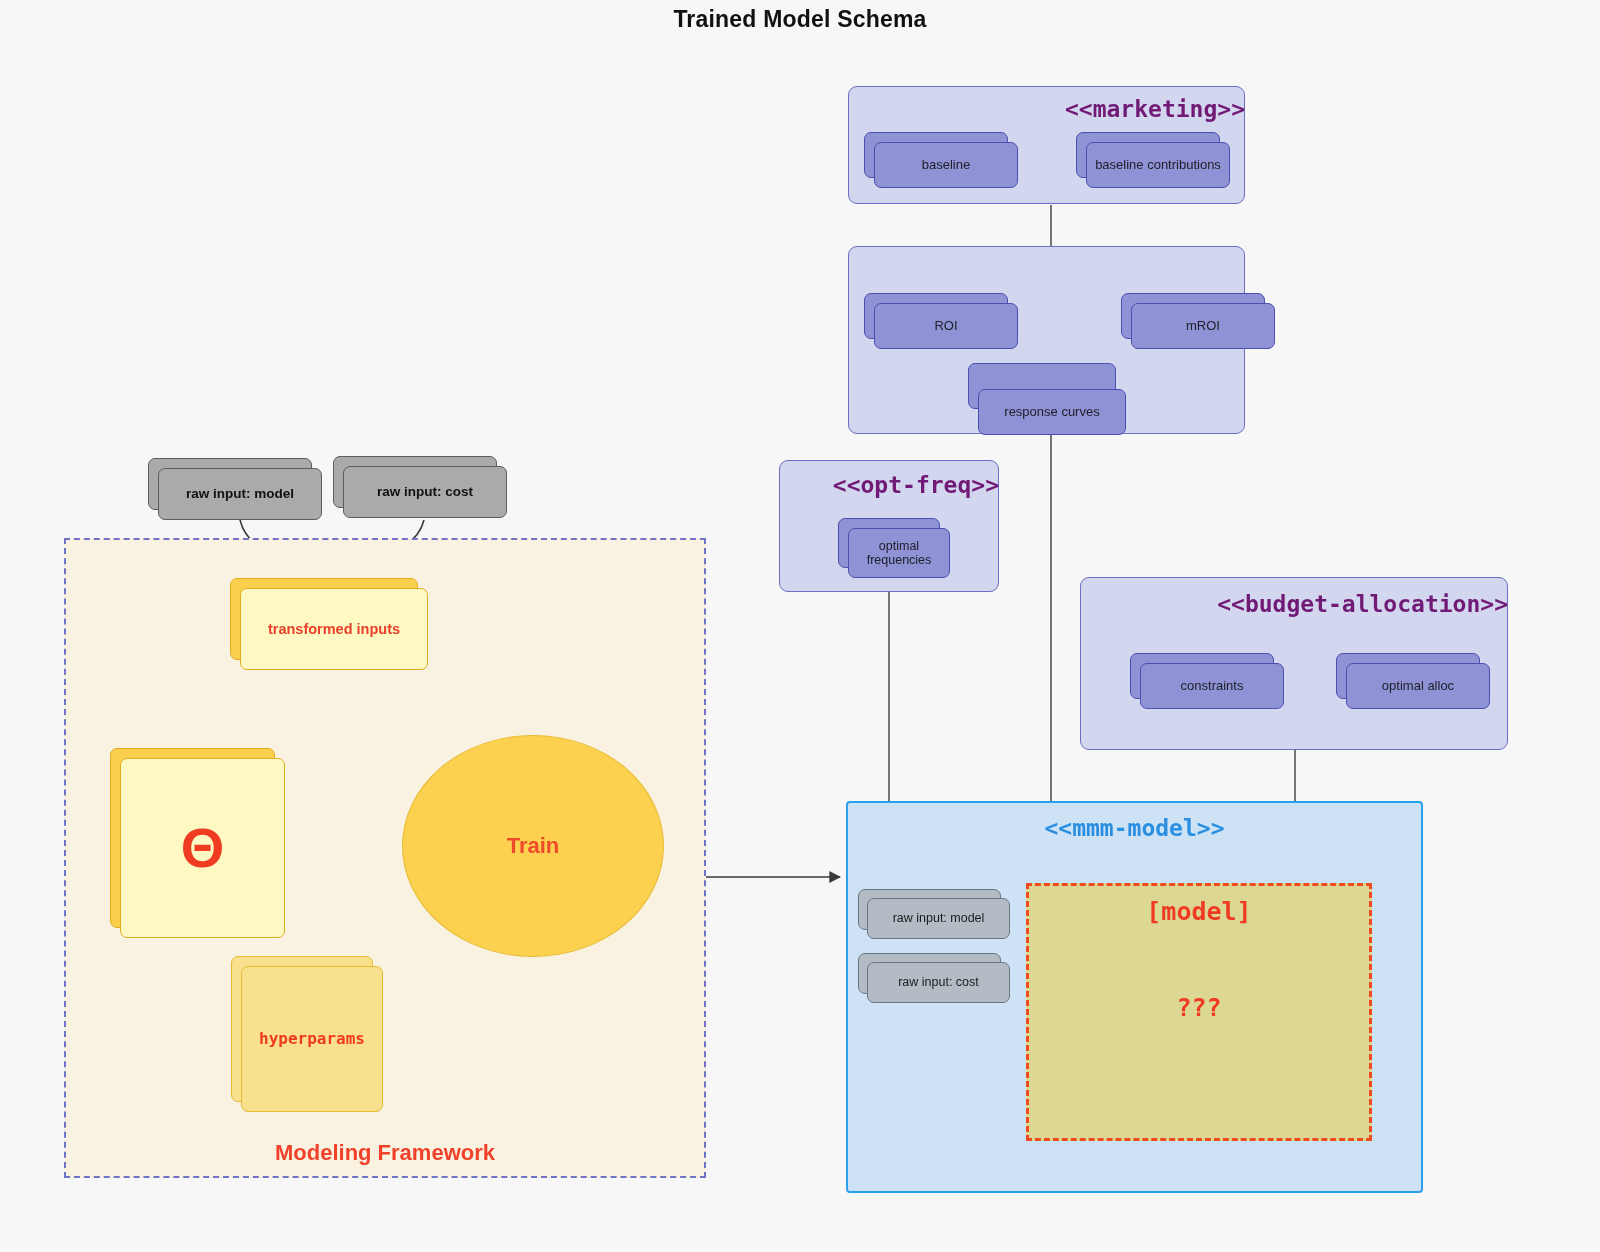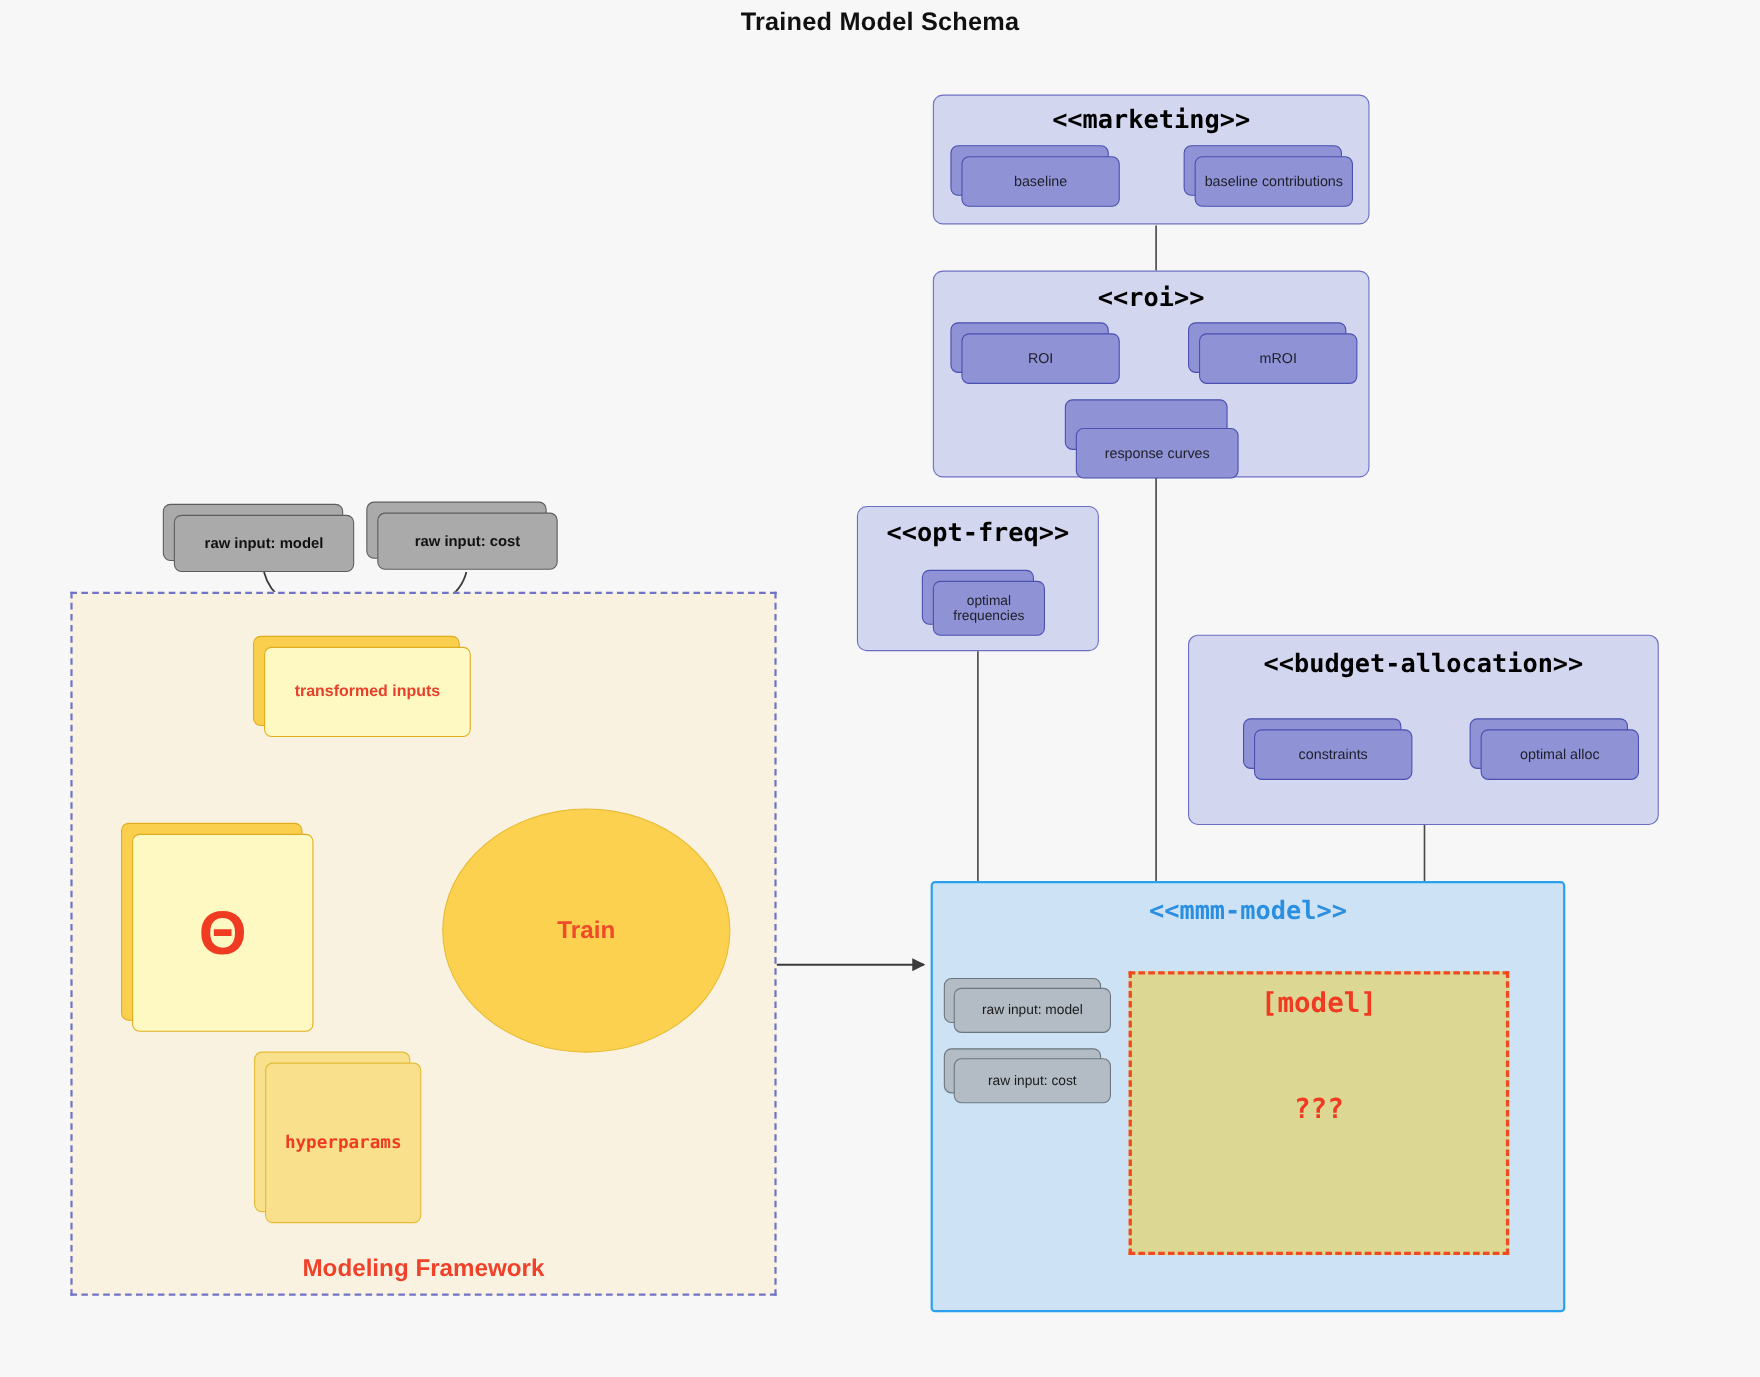--- a/index.html
+++ b/index.html
@@ -25,23 +25,23 @@
   
   .pkg{
     position:absolute;
     background:#d3d6ef;
     border:1.6px solid #6b6fc4;
     border-radius:9px;
     box-sizing:border-box;
   }
   .pkg-title{
     position:absolute;left:0;right:0;
-    text-align:center;
+    text-align:right;
     font-family:"DejaVu Sans Mono","Liberation Mono",monospace;
-    font-weight:bold;color:#000000;
+    font-weight:bold;color:#701a75;
     white-space:nowrap;
   }
 
   
   .pkg-blue{
     position:absolute;
     background:#cde2f5;
     border:2.4px solid #2aa0ee;
     border-radius:4px;
     box-sizing:border-box;
@@ -220,30 +220,29 @@
   </div>
 
   <div class="card node-purple" style="left:1076px;top:132px;width:154px;height:56px;">
     <div class="shadow" style="left:0;top:0;width:144px;height:46px;"></div>
     <div class="front" style="left:10px;top:10px;width:144px;height:46px;font-size:13px;">
       <span>baseline contributions</span>
     </div>
   </div>
 
   <div class="pkg" style="left:848px;top:246px;width:397px;height:188px;"></div>
-  <div class="pkg-title" style="left:848px;top:258px;width:397px;font-size:23px;">&lt;&lt;roi&gt;&gt;</div>
 
   <div class="card node-purple" style="left:864px;top:293px;width:154px;height:56px;">
     <div class="shadow" style="left:0;top:0;width:144px;height:46px;"></div>
     <div class="front" style="left:10px;top:10px;width:144px;height:46px;font-size:13px;">
       <span>ROI</span>
     </div>
   </div>
 
-  <div class="card node-purple" style="left:1080px;top:293px;width:154px;height:56px;">
+  <div class="card node-purple" style="left:1121px;top:293px;width:154px;height:56px;">
     <div class="shadow" style="left:0;top:0;width:144px;height:46px;"></div>
     <div class="front" style="left:10px;top:10px;width:144px;height:46px;font-size:13px;">
       <span>mROI</span>
     </div>
   </div>
 
   <div class="card node-purple" style="left:968px;top:363px;width:158px;height:56px;">
     <div class="shadow" style="left:0;top:0;width:148px;height:46px;"></div>
     <div class="front" style="left:10px;top:26px;width:148px;height:46px;font-size:13px;">
       <span>response curves</span>

